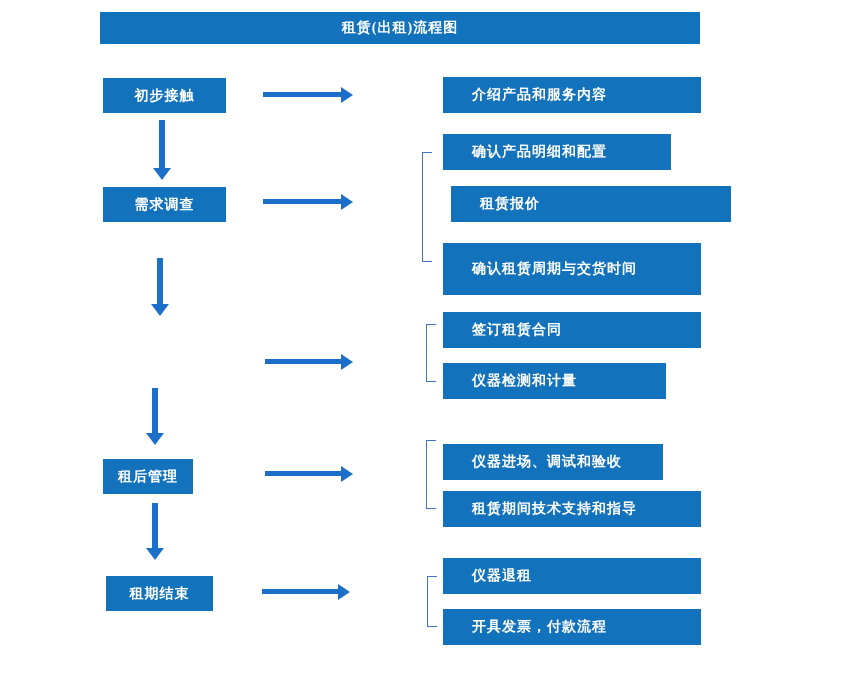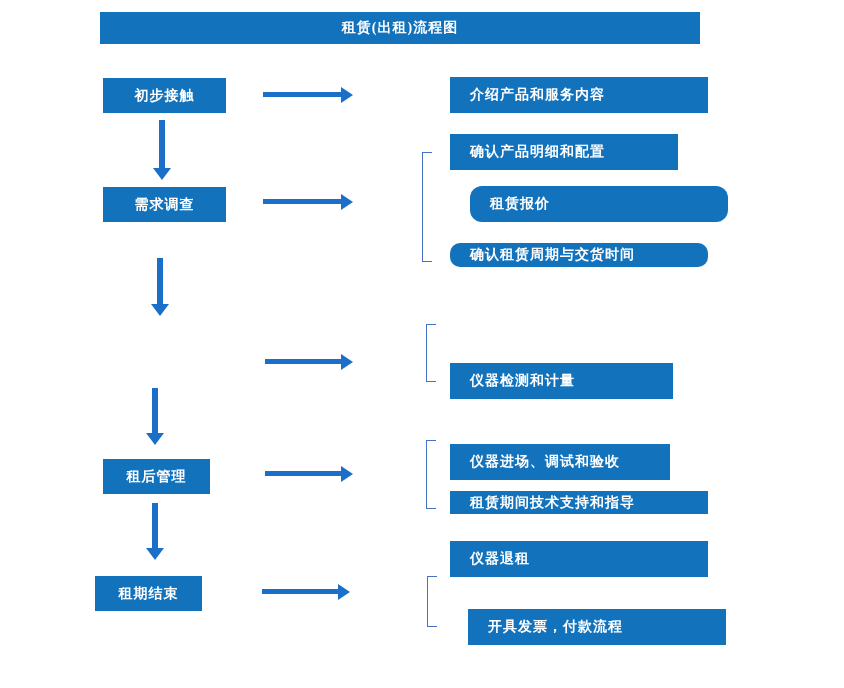--- a/index.html
+++ b/index.html
@@ -18,21 +18,21 @@
     font-weight: bold;
     font-size: 14px;
     display: flex;
     align-items: center;
     box-sizing: border-box;
     letter-spacing: 1px;
     white-space: nowrap;
   }
   .title-bar { justify-content: center; }
   .step-box  { justify-content: center; }
-  .detail-box { padding-left: 20px; justify-content: flex-start; margin-left: 7px; }
+  .detail-box { padding-left: 29px; justify-content: flex-start; }
 
   
   .harrow { position: absolute; height: 5px; background: #1C6FC8; }
   .harrow::after {
     content: ""; position: absolute; left: 100%; top: 50%;
     transform: translateY(-50%); width: 0; height: 0;
     border-left: 12px solid #1C6FC8;
     border-top: 8px solid transparent;
     border-bottom: 8px solid transparent;
   }
@@ -59,42 +59,43 @@
 </style>
 </head>
 <body>
 
 <div class="canvas">
 
   <div class="box title-bar" style="left:100px; top:12px; width:600px; height:32px;">租赁(出租)流程图</div>
 
   <div class="box step-box" style="left:103px; top:187px; width:123px; height:35px;">需求调查</div>
   <div class="box step-box" style="left:103px; top:78px;  width:123px; height:35px;">初步接触</div>
-  <div class="box step-box" style="left:103px; top:459px; width:107px; height:35px;">租后管理</div>
-  <div class="box step-box" style="left:95px; top:576px; width:107px; height:35px;">租期结束</div>
+  <div class="box step-box" style="left:103px; top:459px; width:90px; height:35px;">租后管理</div>
+  <div class="box step-box" style="left:106px; top:576px; width:107px; height:35px;">租期结束</div>
 
   <div class="varrow" style="left:159px; top:120px; height:48px;"></div>
   <div class="varrow" style="left:157px; top:258px; height:46px;"></div>
   <div class="varrow" style="left:152px; top:388px; height:45px;"></div>
   <div class="varrow" style="left:152px; top:503px; height:45px;"></div>
 
   <div class="harrow" style="left:263px; top:92px;  width:78px;"></div>
   <div class="harrow" style="left:263px; top:199px; width:78px;"></div>
   <div class="harrow" style="left:265px; top:359px; width:76px;"></div>
   <div class="harrow" style="left:265px; top:471px; width:76px;"></div>
   <div class="harrow" style="left:262px; top:589px; width:76px;"></div>
 
   <div class="bracket" style="left:422px; top:152px; height:110px;"></div>
   <div class="bracket" style="left:426px; top:324px; height:58px;"></div>
   <div class="bracket" style="left:426px; top:440px; height:69px;"></div>
   <div class="bracket" style="left:427px; top:576px; height:51px;"></div>
 
   <div class="box detail-box" style="left:443px; top:77px;  width:258px; height:36px;">介绍产品和服务内容</div>
   <div class="box detail-box" style="left:443px; top:134px; width:228px; height:36px;">确认产品明细和配置</div>
-  <div class="box detail-box" style="left:463px; top:186px; width:258px; height:36px;border-radius:12px;">租赁报价</div>
-  <div class="box detail-box" style="left:443px; top:243px; width:258px; height:24px;border-radius:10px;">确认租赁周期与交货时间</div>
+  <div class="box detail-box" style="left:451px; top:186px; width:280px; height:36px;">租赁报价</div>
+  <div class="box detail-box" style="left:443px; top:243px; width:258px; height:52px;">确认租赁周期与交货时间</div>
+  <div class="box detail-box" style="left:443px; top:312px; width:258px; height:36px;">签订租赁合同</div>
   <div class="box detail-box" style="left:443px; top:363px; width:223px; height:36px;">仪器检测和计量</div>
   <div class="box detail-box" style="left:443px; top:444px; width:220px; height:36px;">仪器进场、调试和验收</div>
-  <div class="box detail-box" style="left:443px; top:491px; width:258px; height:23px;">租赁期间技术支持和指导</div>
-  <div class="box detail-box" style="left:443px; top:541px; width:258px; height:36px;">仪器退租</div>
-  <div class="box detail-box" style="left:461px; top:609px; width:258px; height:36px;text-align:right;">开具发票，付款流程</div>
+  <div class="box detail-box" style="left:443px; top:491px; width:258px; height:36px;">租赁期间技术支持和指导</div>
+  <div class="box detail-box" style="left:443px; top:558px; width:258px; height:36px;">仪器退租</div>
+  <div class="box detail-box" style="left:443px; top:609px; width:258px; height:36px;text-align:right;">开具发票，付款流程</div>
 
 </div>
 
 </body></html>

